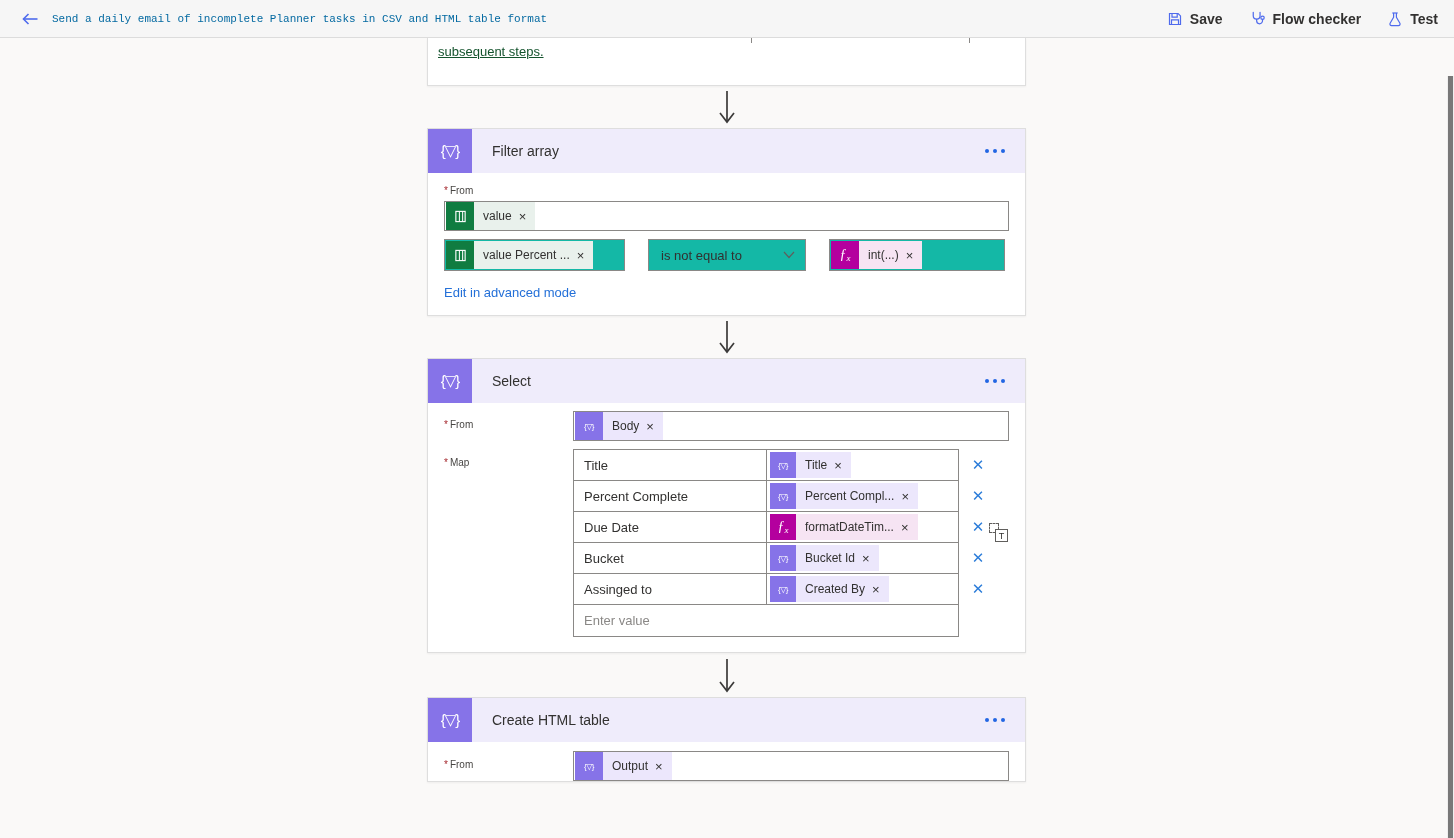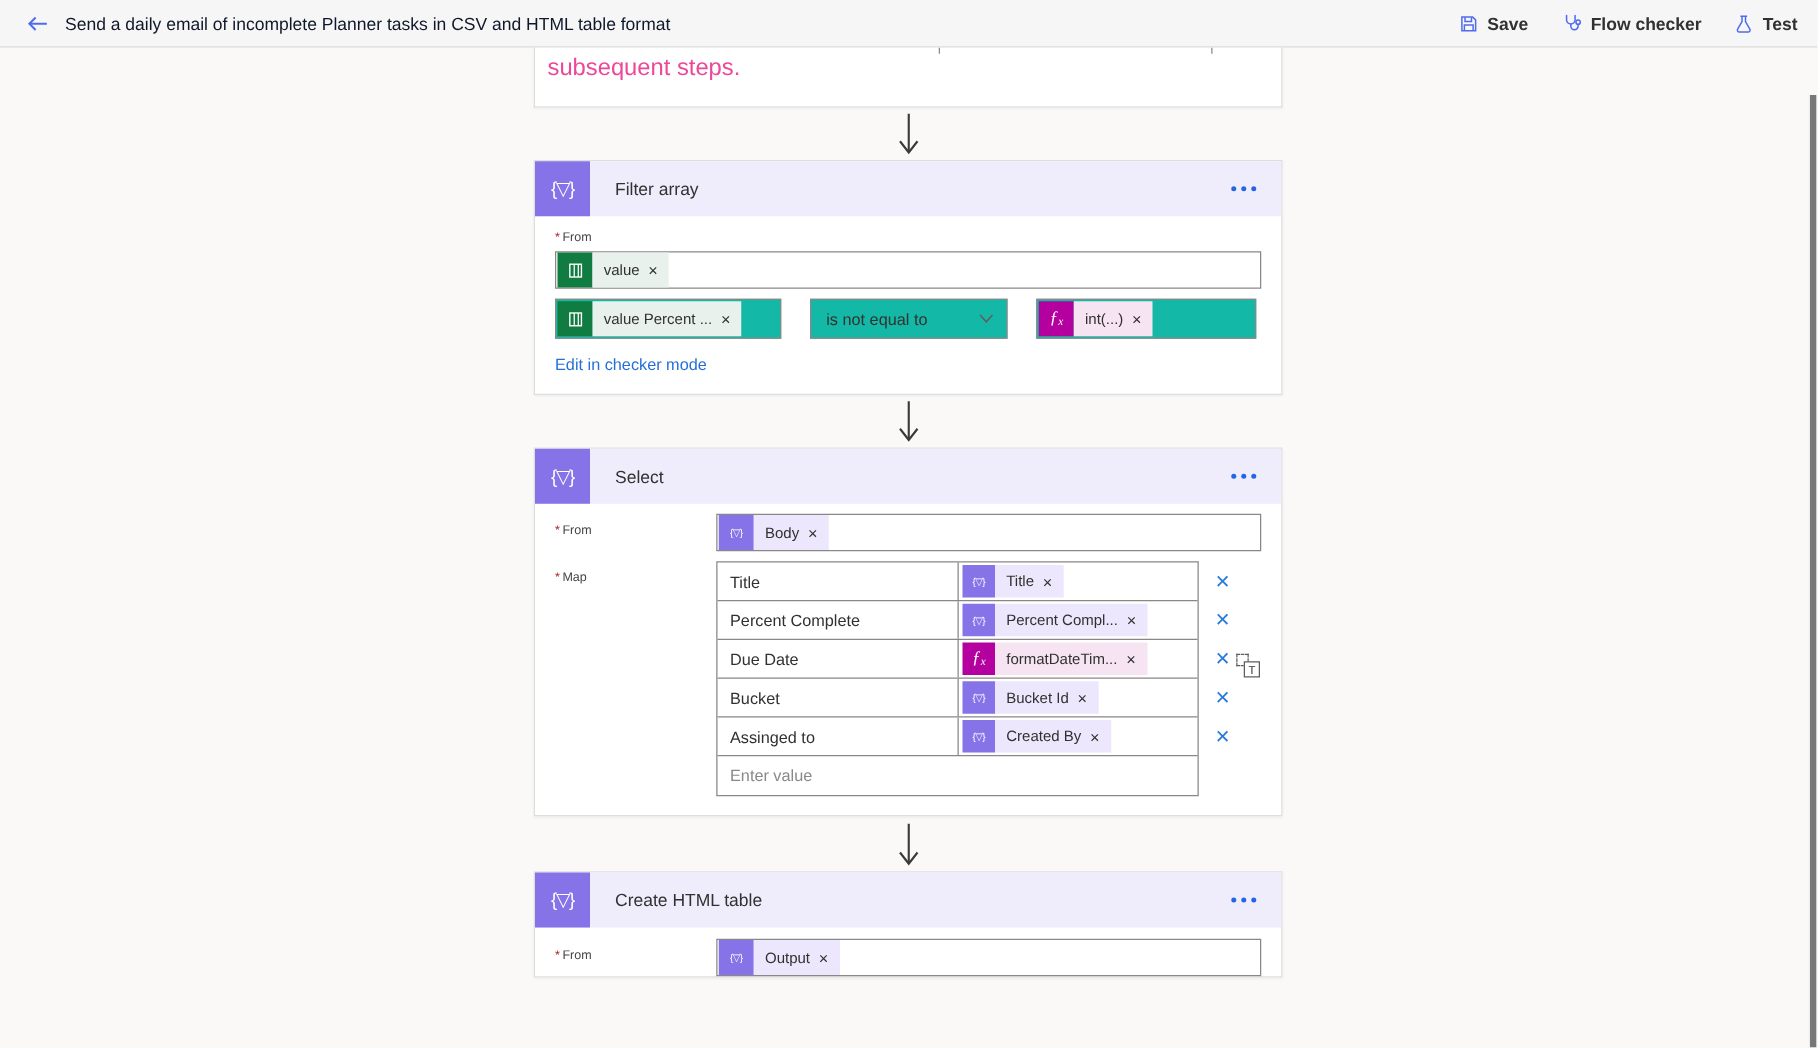--- a/index.html
+++ b/index.html
@@ -3,33 +3,33 @@
 <meta charset="utf-8">
 <style>
   * { margin:0; padding:0; box-sizing:border-box; }
   html,body { width:1454px; height:838px; overflow:hidden;
     font-family:"Liberation Sans","DejaVu Sans",sans-serif; color:#323130; background:#faf9f8; }
 
   
   .topbar { position:relative; height:38px; background:#f6f6f6; border-bottom:1px solid #dcdcdc;
     display:flex; align-items:center; padding:0 16px; }
   .back-btn { width:28px; height:28px; display:flex; align-items:center; justify-content:center; cursor:pointer; }
-  .topbar-title { font-size:14px; margin-left:8px; color:#0f172a; }
+  .topbar-title { font-size:11px; margin-left:8px; color:#0369a1;font-family:Liberation Mono, monospace; }
   .topbar-actions { margin-left:auto; display:flex; align-items:center; gap:26px; }
   .tb-action { display:flex; align-items:center; gap:7px; font-size:14px; color:#323130; cursor:pointer;font-weight:bold; }
 
   
   .canvas { position:relative; height:800px; overflow:hidden; }
   .flow-col { width:599px; margin-left:427px; }
 
   .card { background:#fff; border:1px solid #dedede; box-shadow:0 1px 2px rgba(0,0,0,.05); }
 
   
   .partial-card { position:relative; height:48px; border-top:none; padding:6px 10px; }
-  .partial-card .cut-text { font-size:19px; color:#ec4899; }
+  .partial-card .cut-text { font-size:13px; color:#14532d;text-decoration:underline; }
   .cut-frag { position:absolute; top:0; width:1px; height:5px; background:#8a8886; }
   .cut-frag.f1 { left:323px; } .cut-frag.f2 { left:541px; }
 
   .connector { display:flex; justify-content:center; }
 
   
   .card-header { height:44px; background:#efecfb; display:flex; align-items:center; }
   .header-icon { width:44px; height:44px; background:#8673e8; color:#fff; display:flex;
     align-items:center; justify-content:center; flex:none; }
   .dataop-glyph { font-size:15px; letter-spacing:-1px; }
@@ -212,21 +212,21 @@
                   <span class="fx-glyph"></span>
                 </span>
             <span class="tk-body">
                   <span>int(...)</span>
                   <span class="x-glyph"></span>
                 </span>
           </div>
         </div>
       </div>
       <div class="fa-link-row">
-        <span class="link">Edit in checker mode</span>
+        <span class="link">Edit in advanced mode</span>
       </div>
     </div>
   </div>
 
   <div class="connector">
     <svg width="20" height="42" viewBox="0 0 20 42">
       <line x1="10" y1="5" x2="10" y2="35" stroke="#3b3a39" stroke-width="1.7"></line>
       <polyline points="3,27 10,36 17,27" fill="none" stroke="#3b3a39" stroke-width="1.7"></polyline>
     </svg>
   </div>

